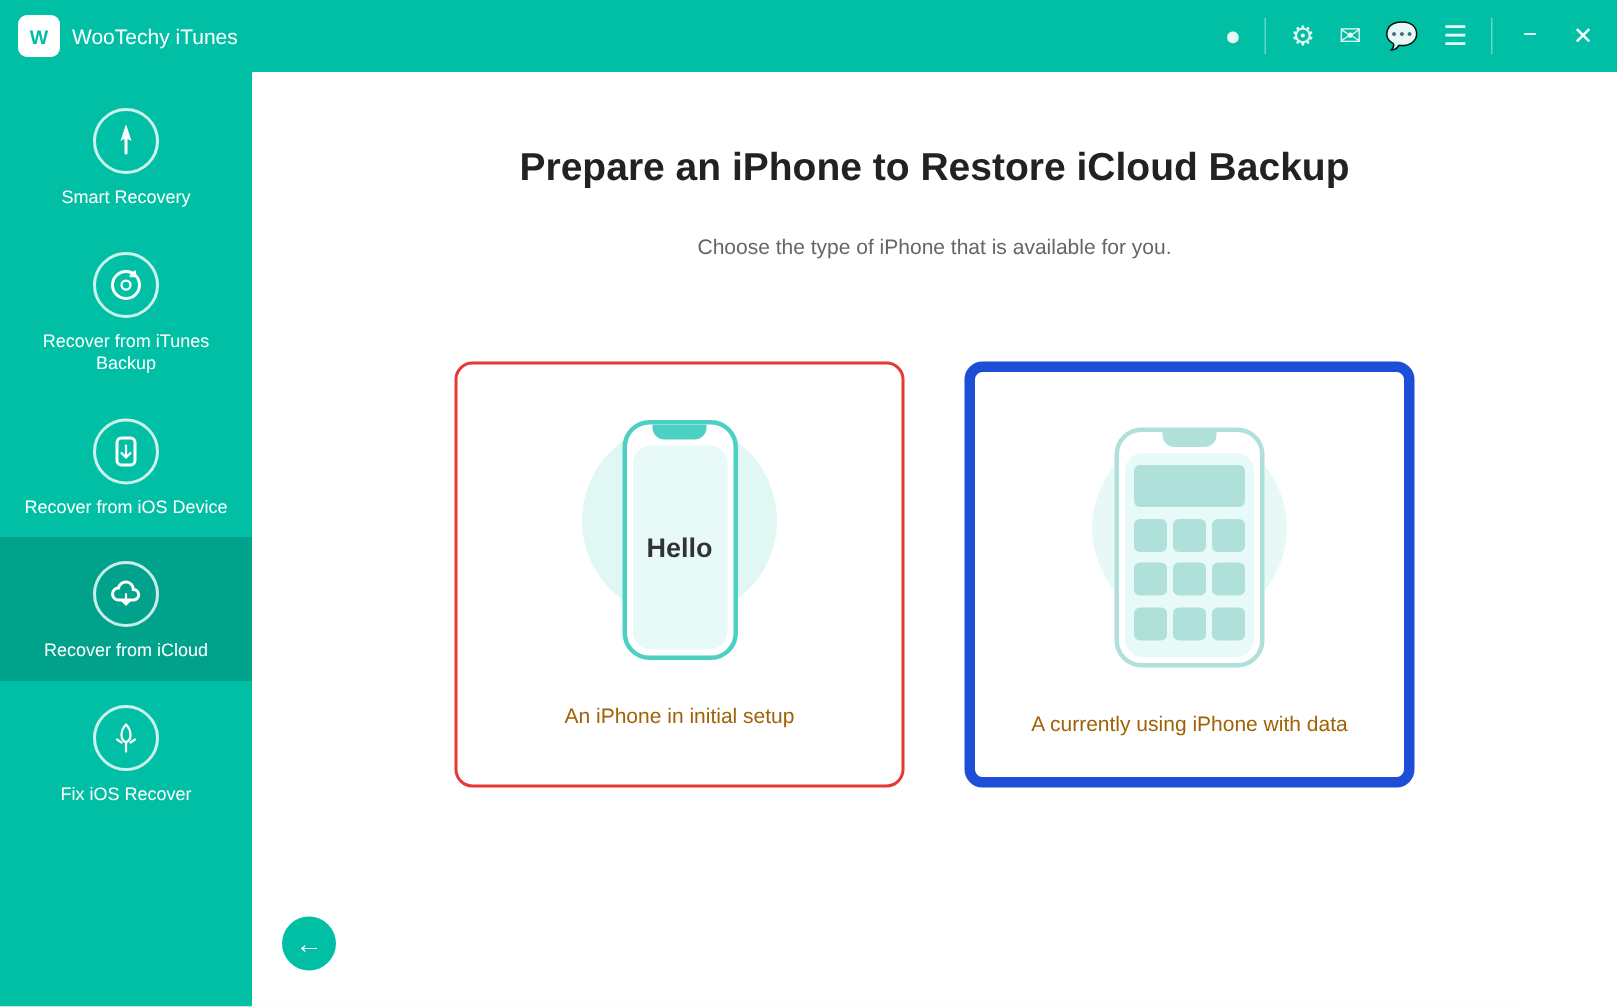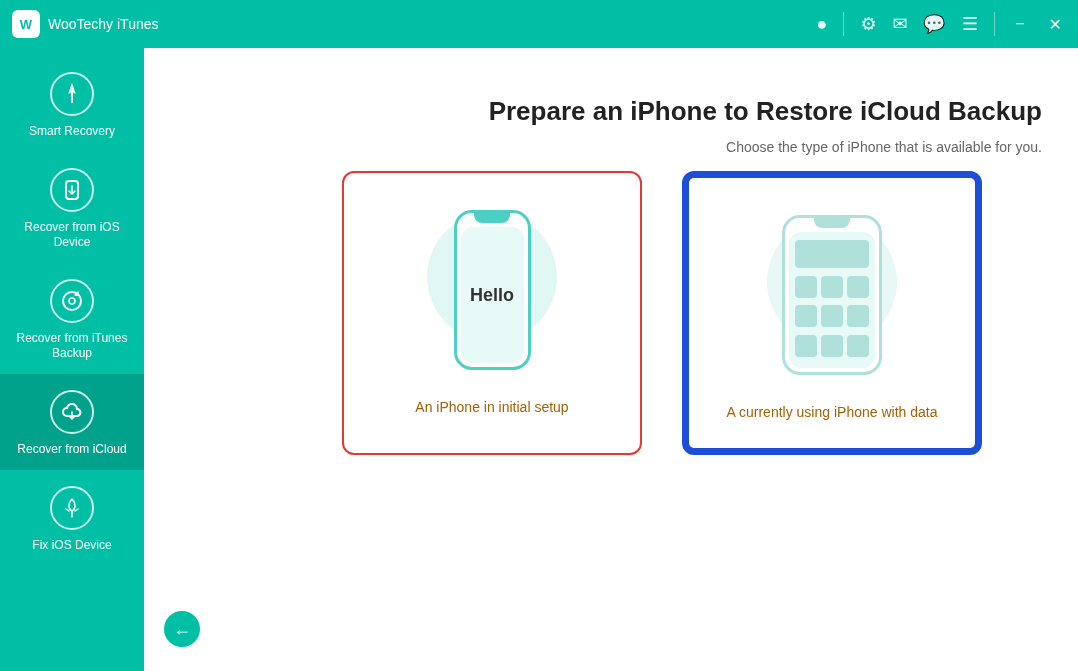--- a/index.html
+++ b/index.html
@@ -26,21 +26,21 @@
     .title-bar-right { display: flex; align-items: center; gap: 16px; }
     .title-bar-icon { color: white; font-size: 18px; cursor: pointer; opacity: 0.9; }
     .title-bar-divider { width: 1px; height: 24px; background: rgba(255,255,255,0.4); }
     .win-btn { color: white; font-size: 16px; cursor: pointer; padding: 0 4px; }
 
     
     .main-layout { display: flex; height: calc(671px - 48px); }
 
     
     .sidebar {
-      width: 144px;
+      width: 168px;
       background: #00bfa5;
       display: flex;
       flex-direction: column;
       align-items: center;
       padding-top: 8px;
     }
     .sidebar-item {
       width: 100%;
       display: flex;
       flex-direction: column;
@@ -61,35 +61,36 @@
       font-size: 20px;
     }
     .sidebar-label { font-size: 12px; line-height: 1.3; color: white; }
 
     
     .content {
       flex: 1;
       background: white;
       display: flex;
       flex-direction: column;
-      align-items: flex-end;
-      padding: 48px 36px 40px;
-      position: relative;
+      align-items: center;
+      padding: 48px 60px 40px;
+      position: relative;
+      gap: 17px;
     }
     .page-title {
       font-size: 26px;
       font-weight: 600;
       color: #222;
       margin-bottom: 12px;
       text-align: center;
     }
     .page-subtitle {
       font-size: 14px;
       color: #666;
-      margin-bottom: 16px;
+      margin-bottom: 52px;
     }
 
     
     .cards-row {
       display: flex;
       gap: 40px;
       justify-content: center;
       align-items: stretch;
       width: 100%;
       max-width: 760px;
@@ -251,56 +252,56 @@
         <svg width="22" height="22" viewBox="0 0 22 22" fill="none">
           <path d="M11 3 L13 9 L11 8 L9 9 Z M11 8 L11 19" stroke="white" stroke-width="2" stroke-linecap="round"></path>
         </svg>
       </div>
       <span class="sidebar-label">Smart Recovery</span>
     </div>
 
     <div class="sidebar-item">
       <div class="sidebar-icon">
         <svg width="22" height="22" viewBox="0 0 22 22" fill="none">
-          <rect x="5" y="2" width="12" height="18" rx="3" stroke="white" stroke-width="2"></rect>
-          <path d="M11 15 L14 12 M11 15 L8 12 M11 15 L11 7" stroke="white" stroke-width="1.5" stroke-linecap="round"></path>
-        </svg>
-      </div>
-      <span class="sidebar-label">Recover from iOS Device</span>
-    </div>
-
-    <div class="sidebar-item">
-      <div class="sidebar-icon">
-        <svg width="22" height="22" viewBox="0 0 22 22" fill="none">
           <circle cx="11" cy="11" r="9" stroke="white" stroke-width="2"></circle>
           <circle cx="11" cy="11" r="3" stroke="white" stroke-width="1.5"></circle>
           <path d="M14 5 L17 2 M14 5 L17 5 L17 2" stroke="white" stroke-width="1.5" stroke-linecap="round"></path>
         </svg>
       </div>
       <span class="sidebar-label">Recover from iTunes Backup</span>
     </div>
 
+    <div class="sidebar-item">
+      <div class="sidebar-icon">
+        <svg width="22" height="22" viewBox="0 0 22 22" fill="none">
+          <rect x="5" y="2" width="12" height="18" rx="3" stroke="white" stroke-width="2"></rect>
+          <path d="M11 15 L14 12 M11 15 L8 12 M11 15 L11 7" stroke="white" stroke-width="1.5" stroke-linecap="round"></path>
+        </svg>
+      </div>
+      <span class="sidebar-label">Recover from iOS Device</span>
+    </div>
+
     <div class="sidebar-item active">
       <div class="sidebar-icon">
         <svg width="22" height="22" viewBox="0 0 22 22" fill="none">
           <path d="M16 15H6a4 4 0 110-8 5 5 0 019.9 1A3 3 0 1116 15z" stroke="white" stroke-width="2" fill="none"></path>
           <path d="M11 11 L11 18 M8 15 L11 18 L14 15" stroke="white" stroke-width="1.5" stroke-linecap="round"></path>
         </svg>
       </div>
       <span class="sidebar-label">Recover from iCloud</span>
     </div>
 
     <div class="sidebar-item">
       <div class="sidebar-icon">
         <svg width="22" height="22" viewBox="0 0 22 22" fill="none">
           <path d="M11 2 C11 2 8 5 8 9 C8 11.2 9.2 13.1 11 14 C12.8 13.1 14 11.2 14 9 C14 5 11 2 11 2Z" stroke="white" stroke-width="1.5" fill="none"></path>
           <path d="M5 12 L8 14 M17 12 L14 14 M11 14 L11 20" stroke="white" stroke-width="1.5" stroke-linecap="round"></path>
         </svg>
       </div>
-      <span class="sidebar-label">Fix iOS Device</span>
+      <span class="sidebar-label">Fix iOS Recover</span>
     </div>
   </div>
 
   <div class="content">
     <h1 class="page-title">Prepare an iPhone to Restore iCloud Backup</h1>
     <p class="page-subtitle">Choose the type of iPhone that is available for you.</p>
 
     <div class="cards-row">
 
       <div class="card selected">

